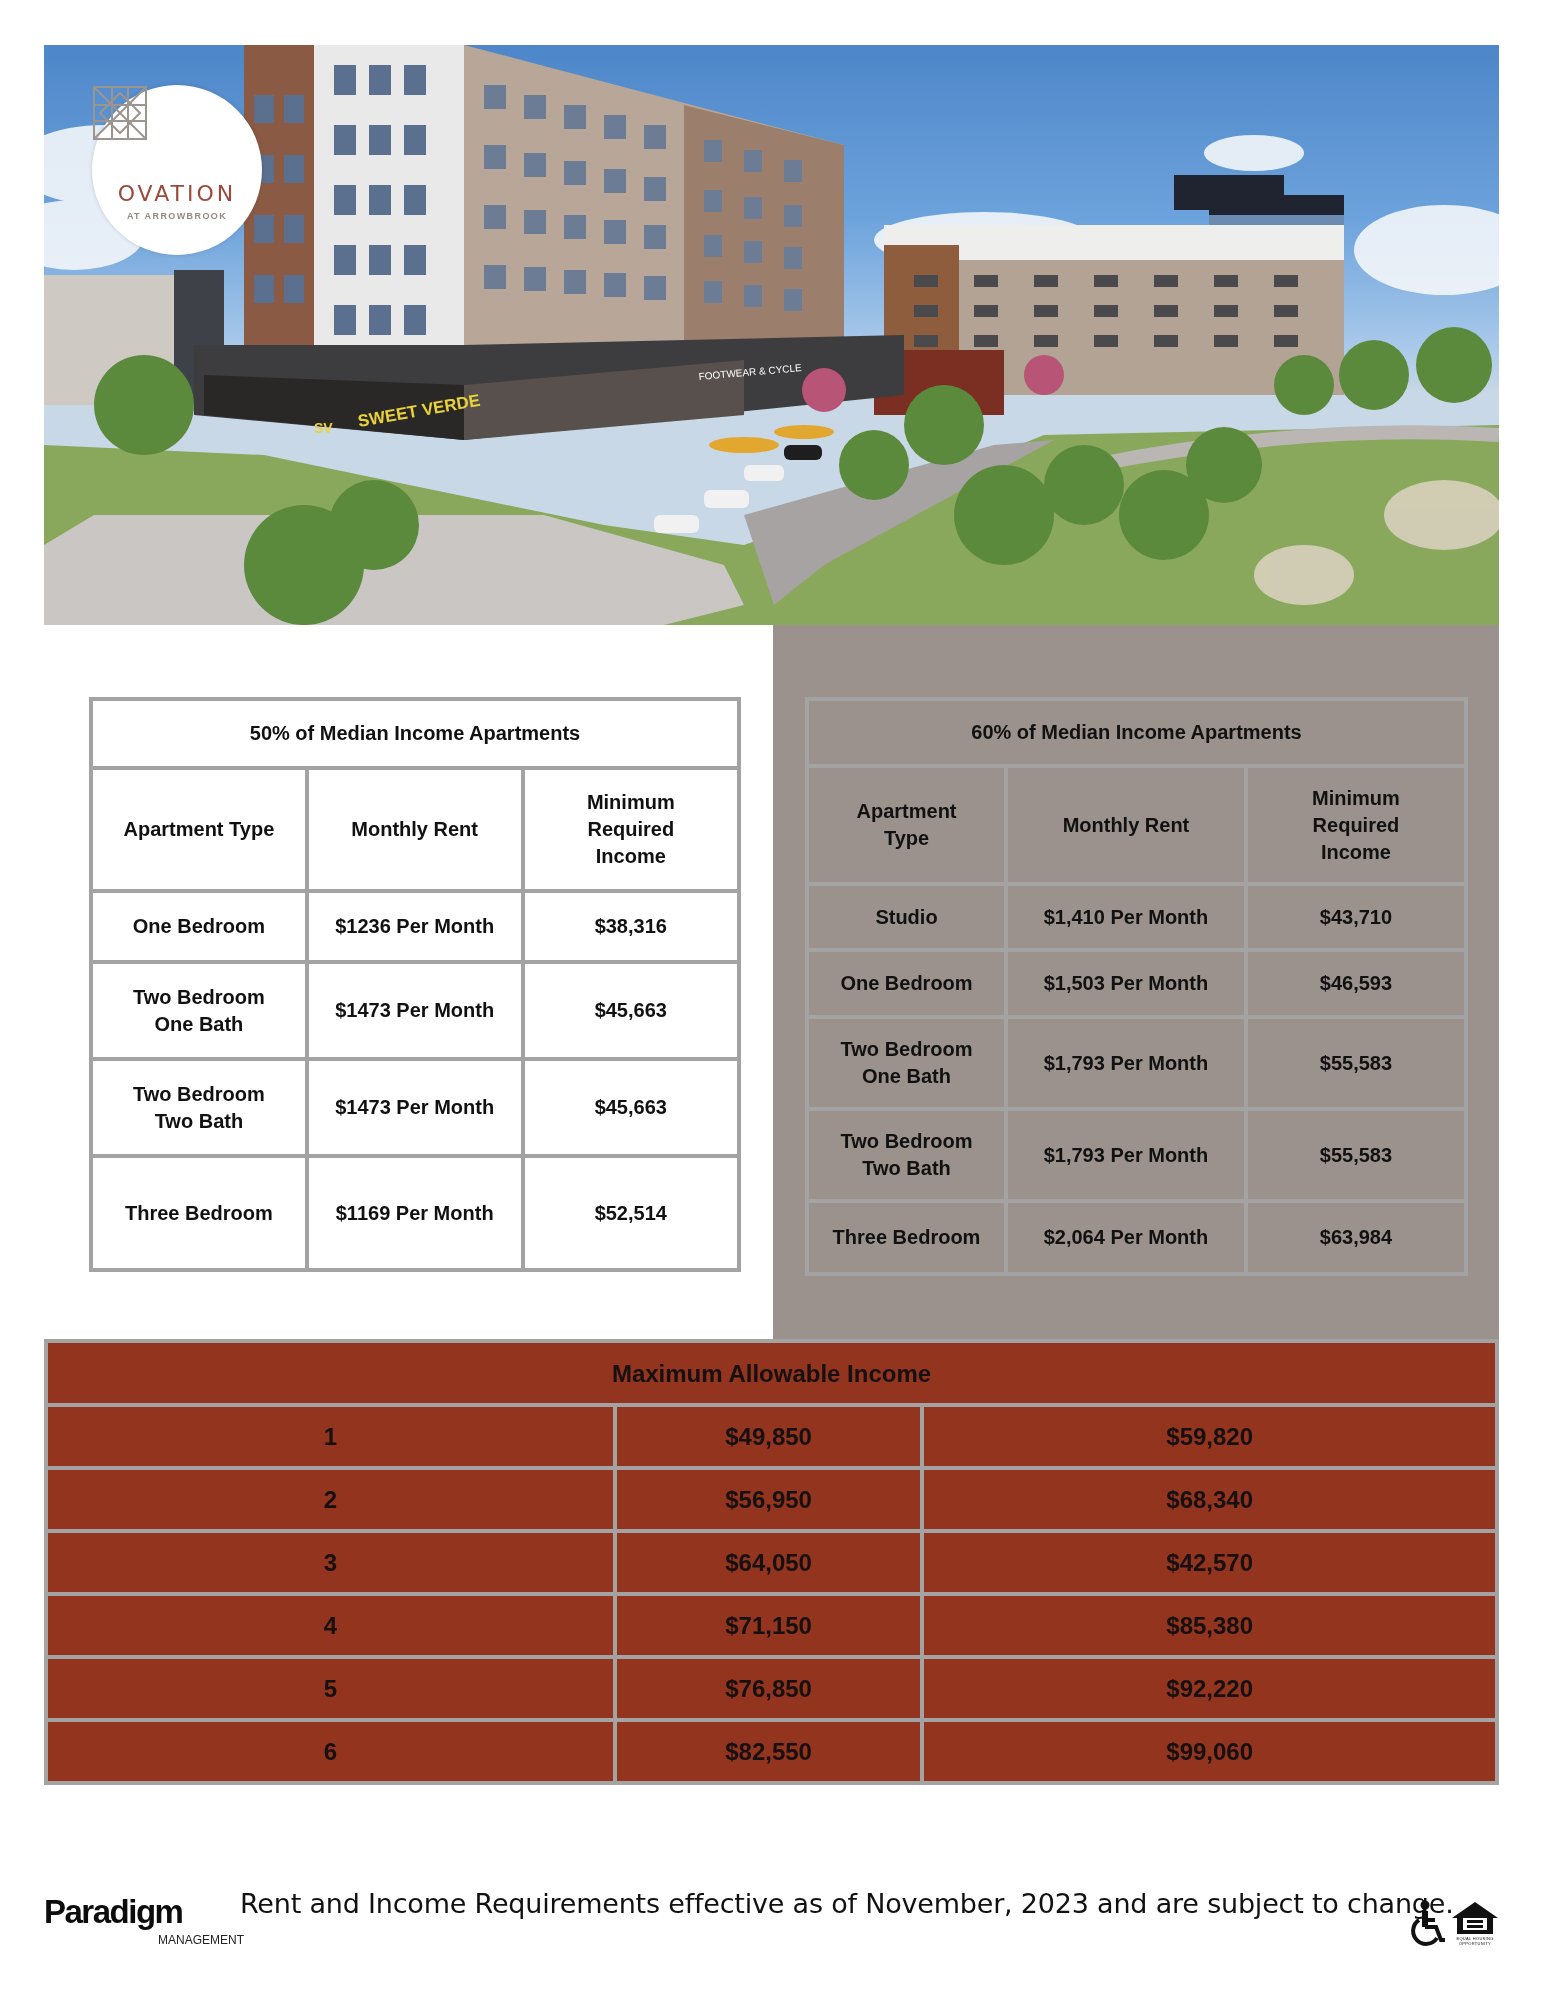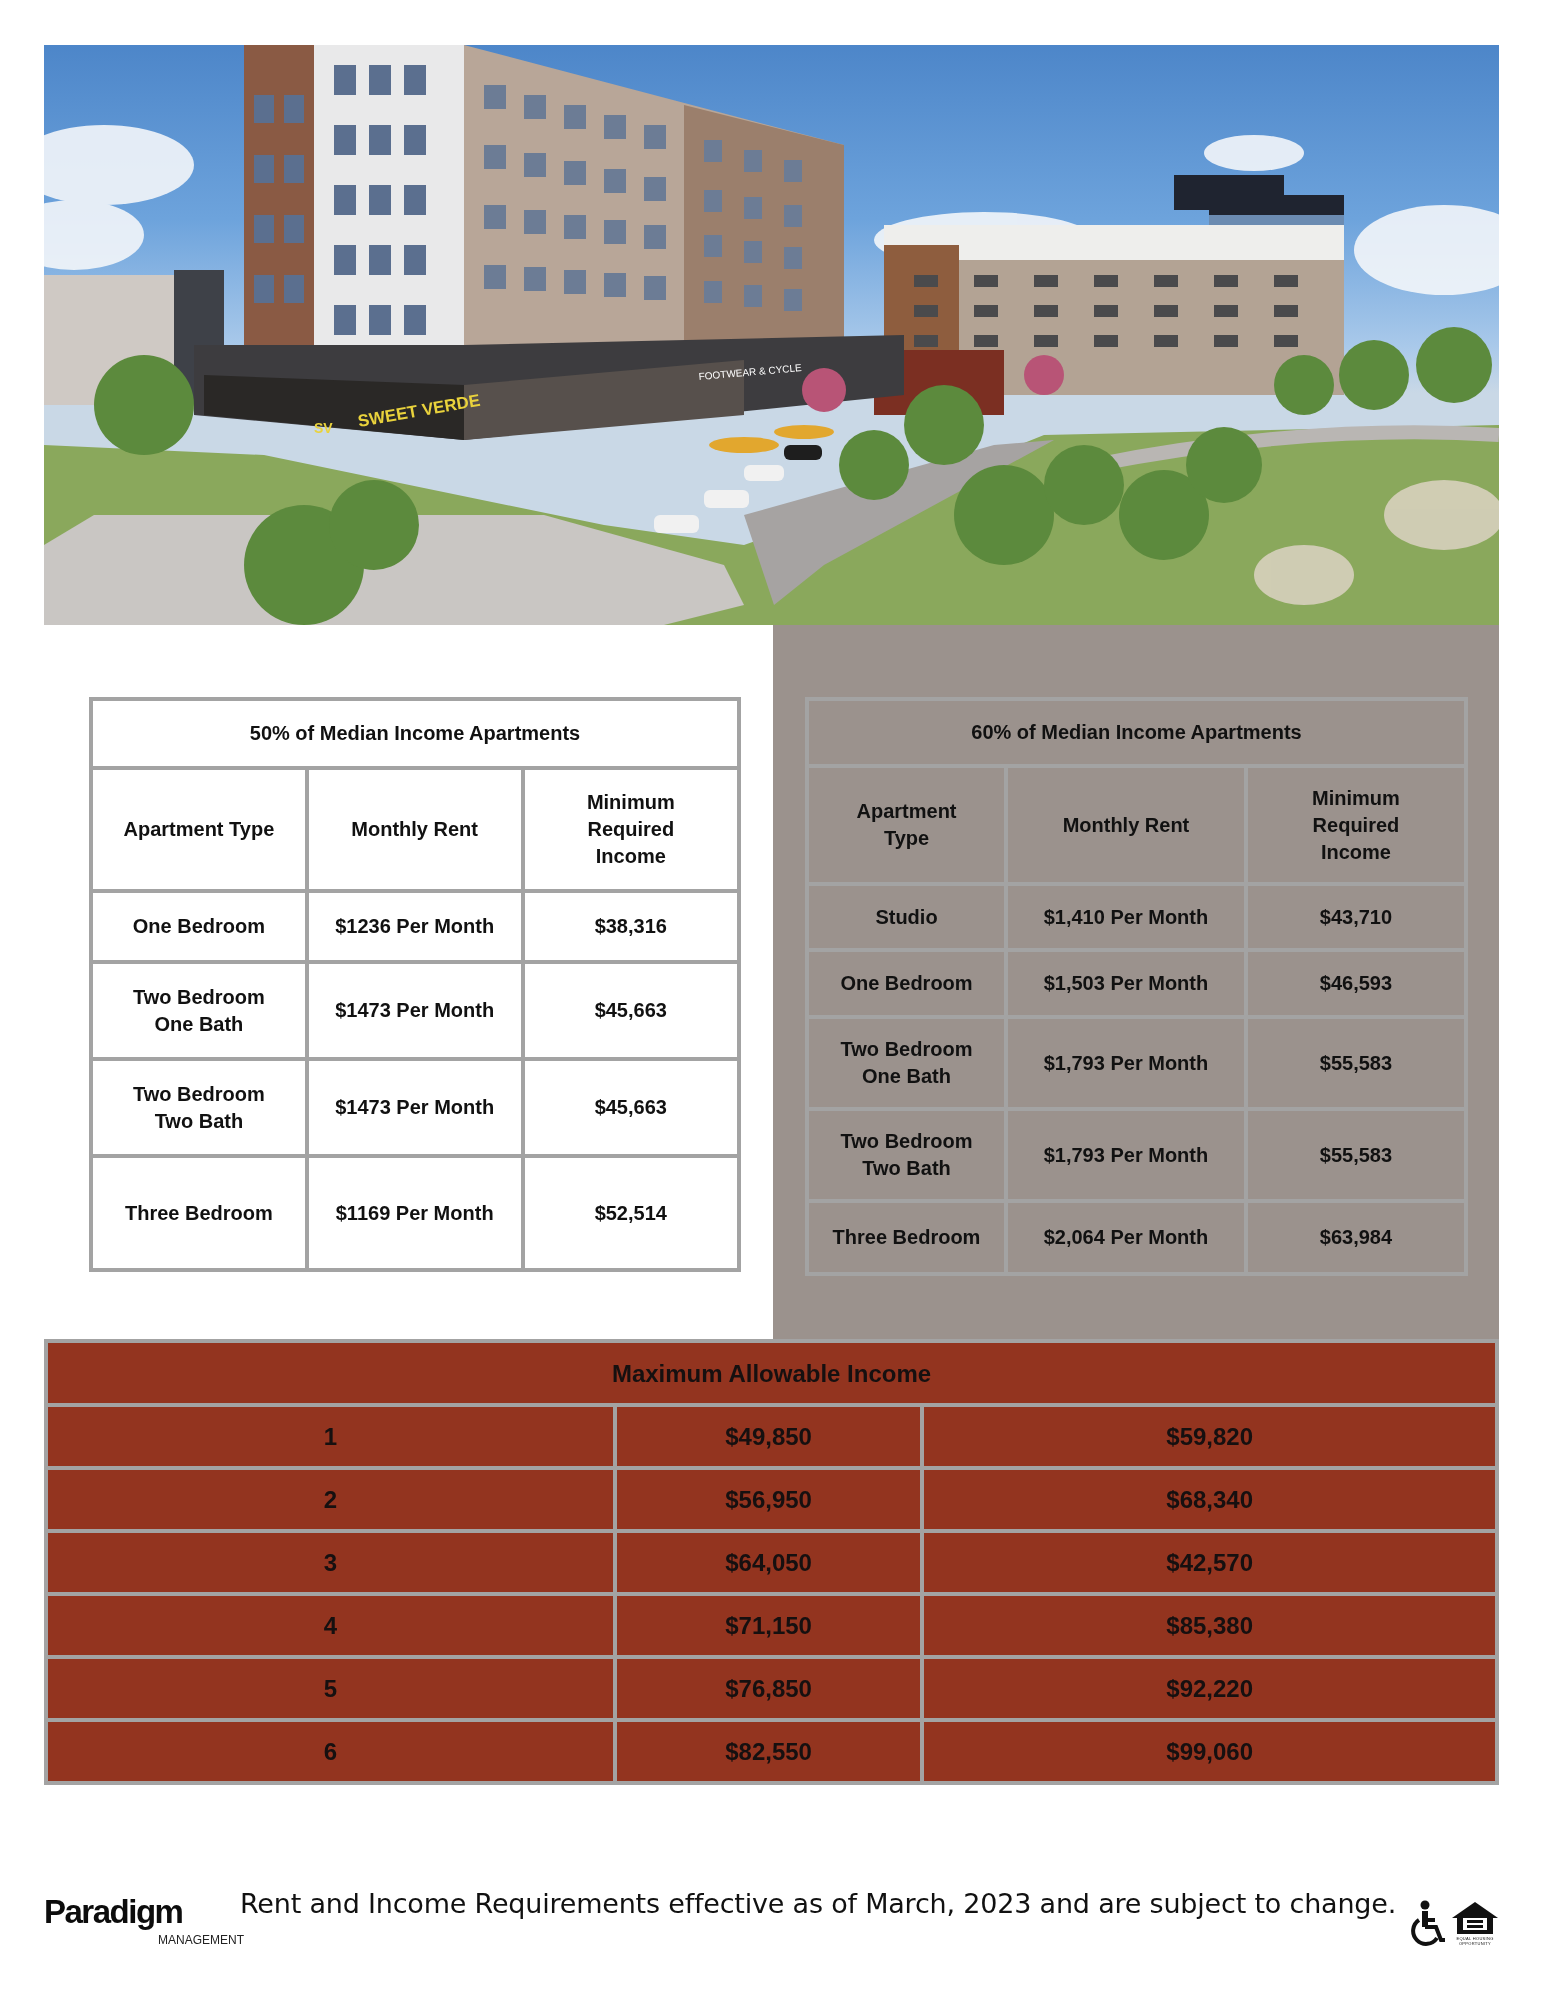--- a/index.html
+++ b/index.html
@@ -223,20 +223,36 @@
     <g fill="#b85476">
         <circle cx="780" cy="345" r="22"></circle>
         <circle cx="1000" cy="330" r="20"></circle>
       </g>
     <g fill="#d7d0bd" opacity="0.9">
         <ellipse cx="1400" cy="470" rx="60" ry="35"></ellipse>
         <ellipse cx="1260" cy="530" rx="50" ry="30"></ellipse>
       </g>
   </svg>
 
+  <div class="logo-circle">
+    <svg class="logo-mark" viewBox="0 0 56 56">
+      <g fill="none" stroke="#9c958f" stroke-width="2">
+        <rect x="2" y="2" width="52" height="52"></rect>
+        <line x1="2" y1="2" x2="54" y2="54"></line>
+          <line x1="54" y1="2" x2="2" y2="54"></line>
+        <polygon points="28,8 48,28 28,48 8,28"></polygon>
+        <line x1="20" y1="2" x2="20" y2="54"></line>
+          <line x1="36" y1="2" x2="36" y2="54"></line>
+        <line x1="2" y1="20" x2="54" y2="20"></line>
+          <line x1="2" y1="36" x2="54" y2="36"></line>
+      </g>
+    </svg>
+    <div class="logo-name">OVATION</div>
+    <div class="logo-sub">AT ARROWBROOK</div>
+  </div>
 </div>
 
 <div id="gray-panel" class="abs"></div>
 
 <table class="abs t50">
   <colgroup>
       <col style="width:33.3%">
       <col style="width:33.3%">
       <col style="width:33.4%">
     </colgroup>
@@ -362,21 +378,21 @@
   <tr style="height:63px">
     <td>6</td>
     <td>$82,550</td>
     <td>$99,060</td>
   </tr>
 </tbody>
   </table>
 
 <div class="abs paradigm">Paradigm</div>
 <div class="abs paradigm-sub">MANAGEMENT</div>
-<div class="abs disclaimer">Rent and Income Requirements effective as of March, 2023 and are subject to change.</div>
+<div class="abs disclaimer">Rent and Income Requirements effective as of November, 2023 and are subject to change.</div>
 
 <svg class="abs icon-wc" viewBox="0 0 38 46">
   <circle cx="17" cy="5" r="4.5" fill="#111"></circle>
   <rect x="14" y="11" width="6" height="16" fill="#111"></rect>
   <rect x="14" y="18" width="13" height="4" fill="#111"></rect>
   <polyline points="17,27 28,27 33,40 37,40" fill="none" stroke="#111" stroke-width="4"></polyline>
   <path d="M11 20 A 13 13 0 1 0 29 38" fill="none" stroke="#111" stroke-width="4"></path>
 </svg>
 <svg class="abs icon-eho" viewBox="0 0 50 46">
   <polygon points="25,2 2,18 7,18 7,34 43,34 43,18 48,18" fill="#111"></polygon>

